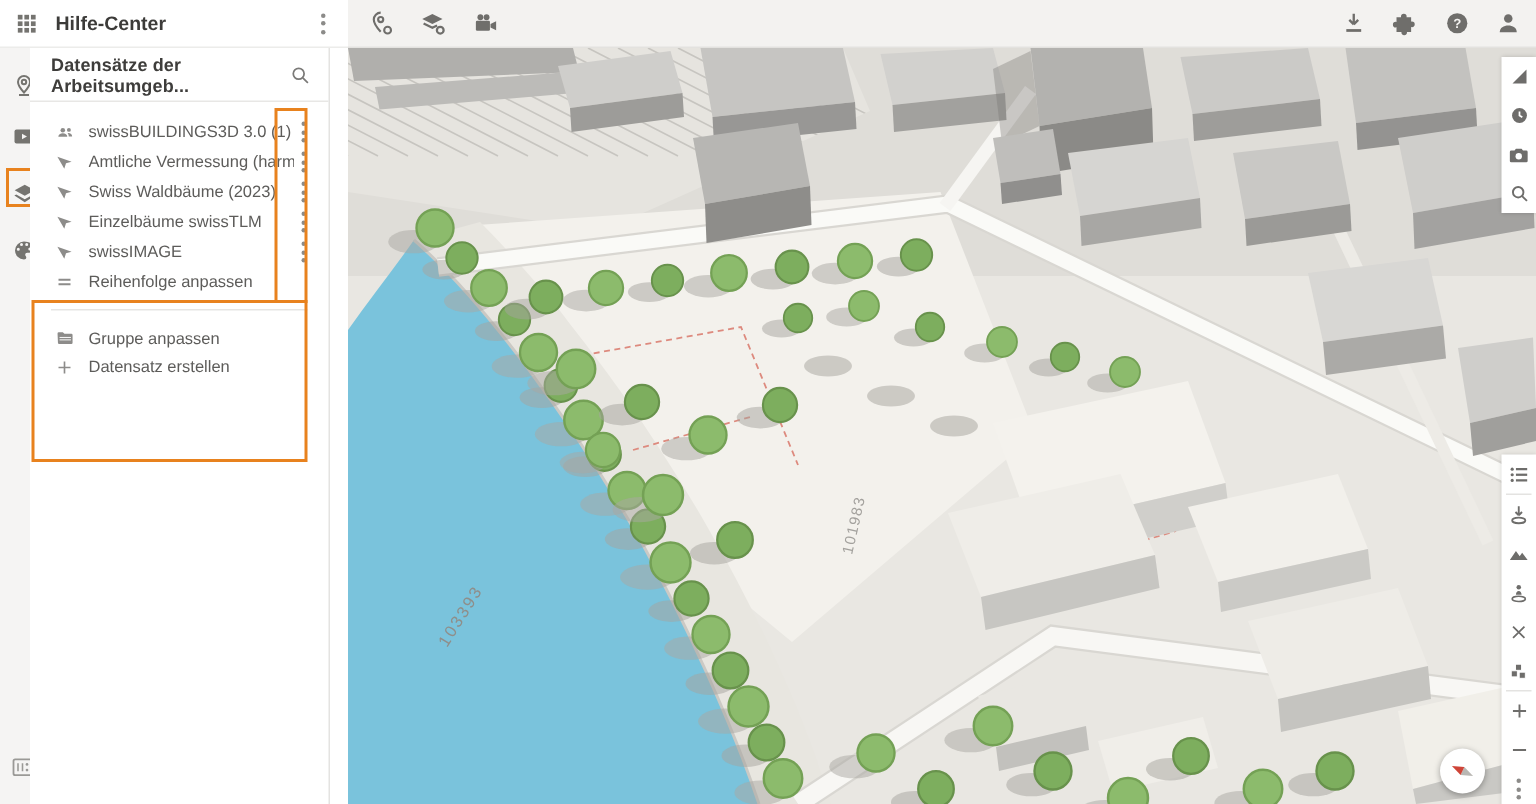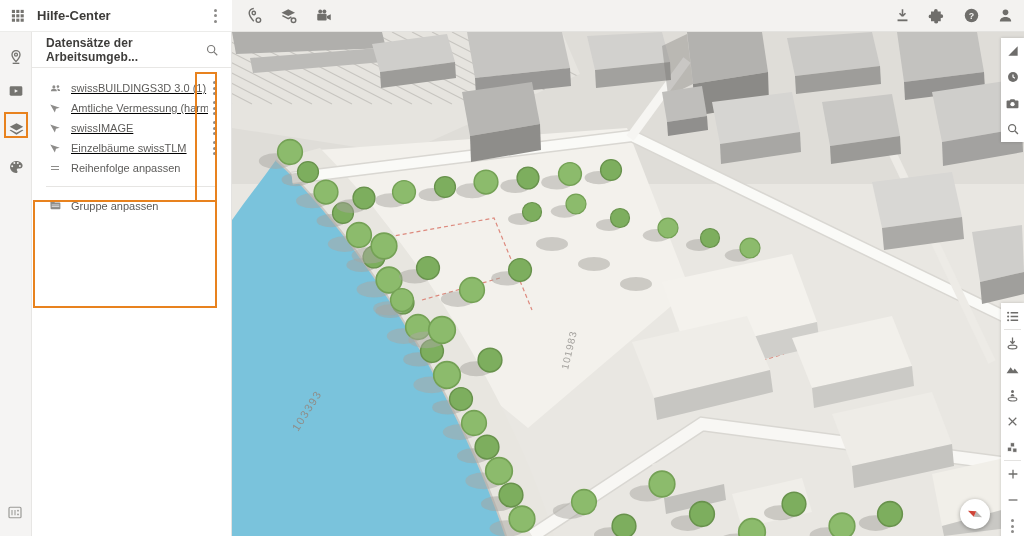--- a/index.html
+++ b/index.html
@@ -23,27 +23,27 @@
   
   .rail { position:absolute; top:32px; left:0; width:32px; height:504px; background:#f5f4f3;
     border-right:1px solid #e7e6e4; z-index:20; }
   .rail-item { position:absolute; left:0; width:32px; height:26px; display:flex; align-items:center;
     justify-content:center; color:#8f8e8c; cursor:pointer; }
   .rail-item.active { color:#35342f; }
   .rail-active-box { position:absolute; left:4px; top:-4px; width:24px; height:26px;
     border:2px solid #e8821e; pointer-events:none; }
 
   
-  .panel { position:absolute; top:32px; left:32px; width:200px; height:504px; background:#fff;
+  .panel { position:absolute; top:32px; left:20px; width:200px; height:504px; background:#fff;
     border-right:1px solid #e4e3e1; z-index:20; }
   .panel-head { height:36px; display:flex; align-items:center; padding:0 12px 0 14px;
     border-bottom:1px solid #e8e7e5; }
   .panel-head .p-title { flex:1; font-size:12px; font-weight:700; color:#3e3d3b; letter-spacing:.1px; }
   .ds-list { padding:10px 0 0 0; }
-  .ds-row { height:20px; display:flex; align-items:center; padding:0 10px 0 16px; cursor:pointer;text-decoration:underline; }
+  .ds-row { height:20px; display:flex; align-items:center; padding:0 10px 0 16px; cursor:pointer; }
   .ds-row .ds-ic { width:14px; color:#8d8c8a; margin-right:9px; flex:none; }
   .ds-row .ds-label { flex:1; font-size:11px; color:#5d5c5a; white-space:nowrap; overflow:hidden; }
   .actions { }
   .act-row { height:19px; display:flex; align-items:center; padding:0 10px 0 16px; cursor:pointer; }
   .act-row .ac-ic { width:14px; color:#8d8c8a; margin-right:9px; flex:none; }
   .act-row .ac-label { font-size:11px; color:#5d5c5a; white-space:nowrap; }
   .act-divider { height:1px; background:#e6e5e3; margin:9px 14px 9px 14px; }
 
   
   .ann { position:absolute; border:2px solid #e8821e; pointer-events:none; z-index:25; }
@@ -235,34 +235,47 @@
             <i></i>
             <i></i>
           </span>
       </div>
       <div class="ds-row">
         <span class="ds-ic icon">
           <svg width="12" height="12" viewBox="0 0 24 24" fill="currentColor">
               <path d="M2.5 5l19 6.5-7.5 2.2-2.3 7.3-4-7z"></path>
             </svg>
         </span>
-        <span class="ds-label">swissIMAGE</span>
+        <span class="ds-label">Swiss Waldbäume (2023)</span>
         <span class="kebab">
             <i></i>
             <i></i>
             <i></i>
           </span>
       </div>
       <div class="ds-row">
         <span class="ds-ic icon">
           <svg width="12" height="12" viewBox="0 0 24 24" fill="currentColor">
               <path d="M2.5 5l19 6.5-7.5 2.2-2.3 7.3-4-7z"></path>
             </svg>
         </span>
         <span class="ds-label">Einzelbäume swissTLM</span>
+        <span class="kebab">
+            <i></i>
+            <i></i>
+            <i></i>
+          </span>
+      </div>
+      <div class="ds-row">
+        <span class="ds-ic icon">
+          <svg width="12" height="12" viewBox="0 0 24 24" fill="currentColor">
+              <path d="M2.5 5l19 6.5-7.5 2.2-2.3 7.3-4-7z"></path>
+            </svg>
+        </span>
+        <span class="ds-label">swissIMAGE</span>
         <span class="kebab">
             <i></i>
             <i></i>
             <i></i>
           </span>
       </div>
     </div>
 
     <div class="actions">
       <div class="act-row">
@@ -275,20 +288,28 @@
       </div>
       <div class="act-divider"></div>
       <div class="act-row">
         <span class="ac-ic icon">
           <svg width="13" height="13" viewBox="0 0 24 24" fill="currentColor">
               <path d="M2.5 6A1.5 1.5 0 0 1 4 4.5h5l2 2h8.5A1.5 1.5 0 0 1 21 8v9.5a1.5 1.5 0 0 1-1.5 1.5h-15A1.5 1.5 0 0 1 3 17.5z"></path>
               <path d="M5 11h14M5 14h14" stroke="#fff" stroke-width="1.2"></path>
             </svg>
         </span>
         <span class="ac-label">Gruppe anpassen</span>
+      </div>
+      <div class="act-row">
+        <span class="ac-ic icon">
+          <svg width="12" height="12" viewBox="0 0 24 24" stroke="currentColor" stroke-width="2.2" fill="none">
+              <path d="M12 4v16M4 12h16"></path>
+            </svg>
+        </span>
+        <span class="ac-label">Datensatz erstellen</span>
       </div>
     </div>
 
     <div class="ann ann-kebabs"></div>
     <div class="ann ann-actions"></div>
   </aside>
 
   <main class="map">
     <svg class="scene" width="792" height="504" viewBox="0 0 792 504">
       <defs>

